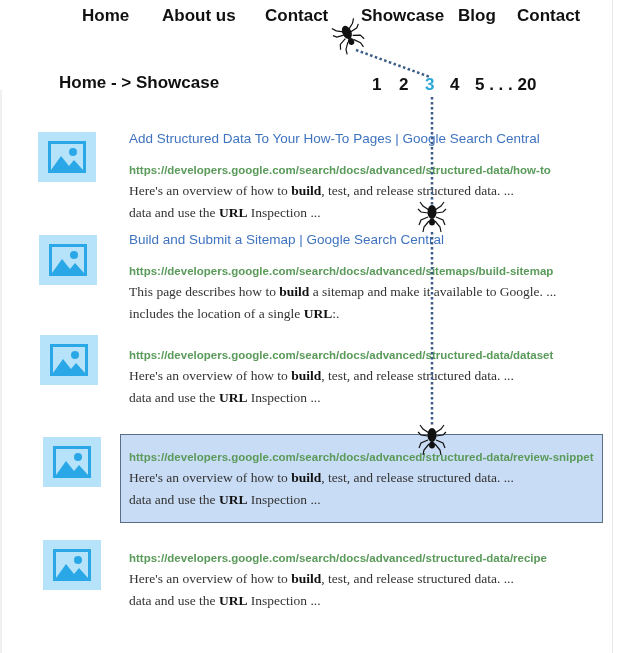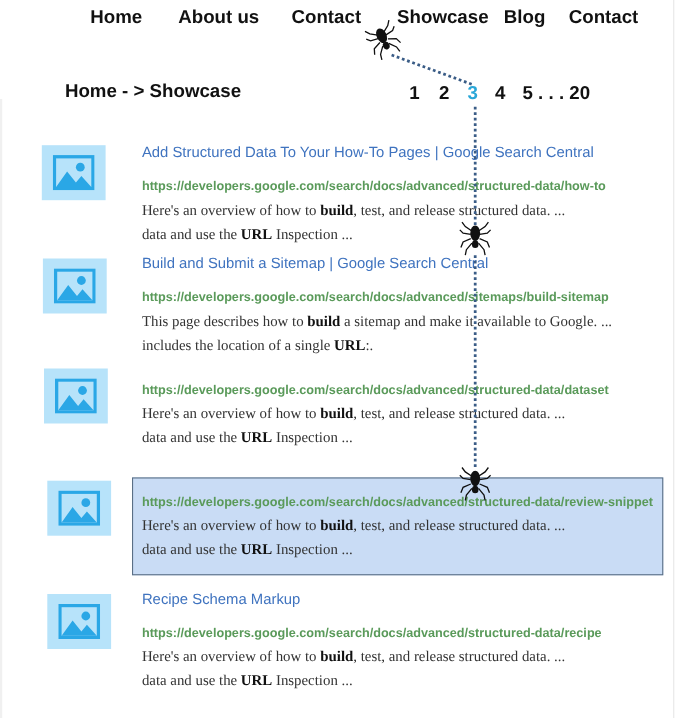--- a/index.html
+++ b/index.html
@@ -123,21 +123,20 @@
 
 <div class="result" style="top:536px">
   <div class="thumb" style="left:43px; top:4px">
     <svg viewBox="0 0 38 32">
       <rect x="1.5" y="1.5" width="35" height="29" fill="none" stroke="#2aa7e6" stroke-width="3"></rect>
       <circle cx="25" cy="11" r="4" fill="#2aa7e6"></circle>
       <polygon points="3,29 13,15 21,25 26,19 35,29" fill="#2aa7e6"></polygon>
     </svg>
   </div>
   <div class="content">
-    <div class="title">Recipe Schema Markup</div>
     <div class="url">https://developers.google.com/search/docs/advanced/structured-data/recipe</div>
     <div class="snippet"><span>Here's an overview of how to </span><b>build</b><span>, test, and release structured data. ...</span></div>
     <div class="snippet"><span>data and use the </span><b>URL</b><span> Inspection ...</span></div>
   </div>
 </div>
 
 <svg class="crawl-path" viewBox="0 0 621 653">
   <polyline points="356,50 430,77" fill="none" stroke="#3a5c86" stroke-width="2.5" stroke-dasharray="2.5,2.5"></polyline>
   <line x1="432" y1="97" x2="432" y2="205" stroke="#3a5c86" stroke-width="2.5" stroke-dasharray="2.5,2.5"></line>
   <line x1="432" y1="232" x2="432" y2="425" stroke="#3a5c86" stroke-width="2.5" stroke-dasharray="2.5,2.5"></line>

